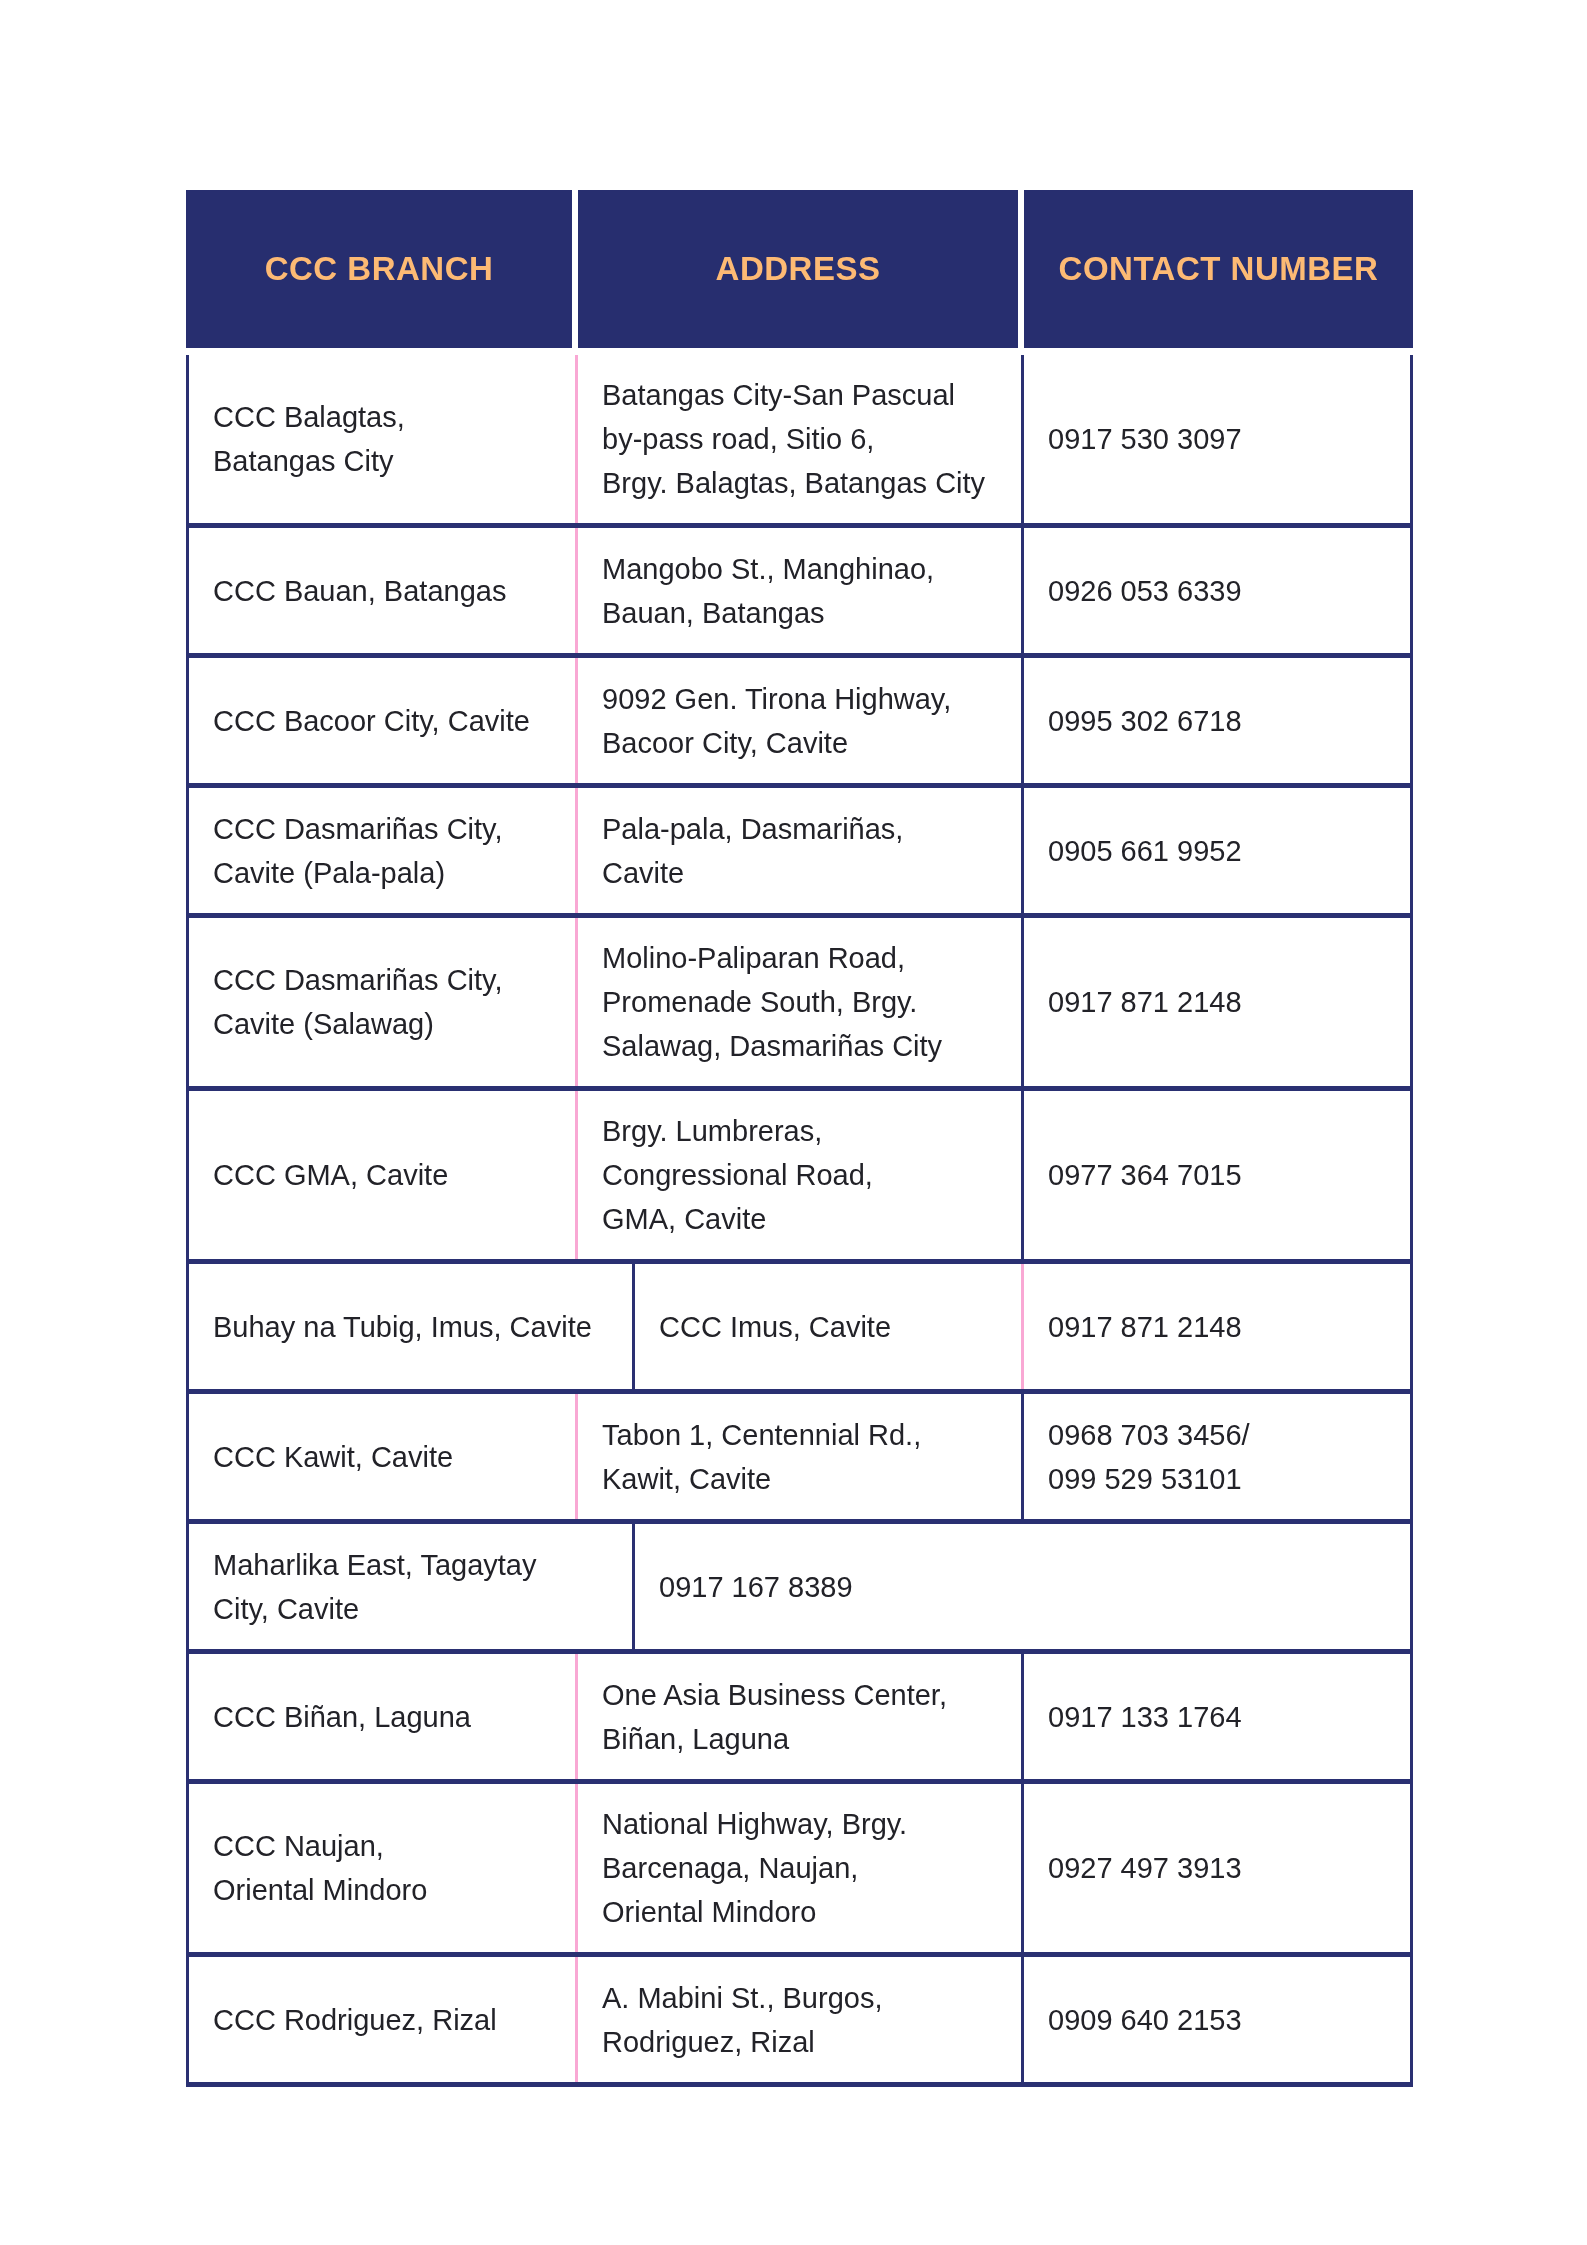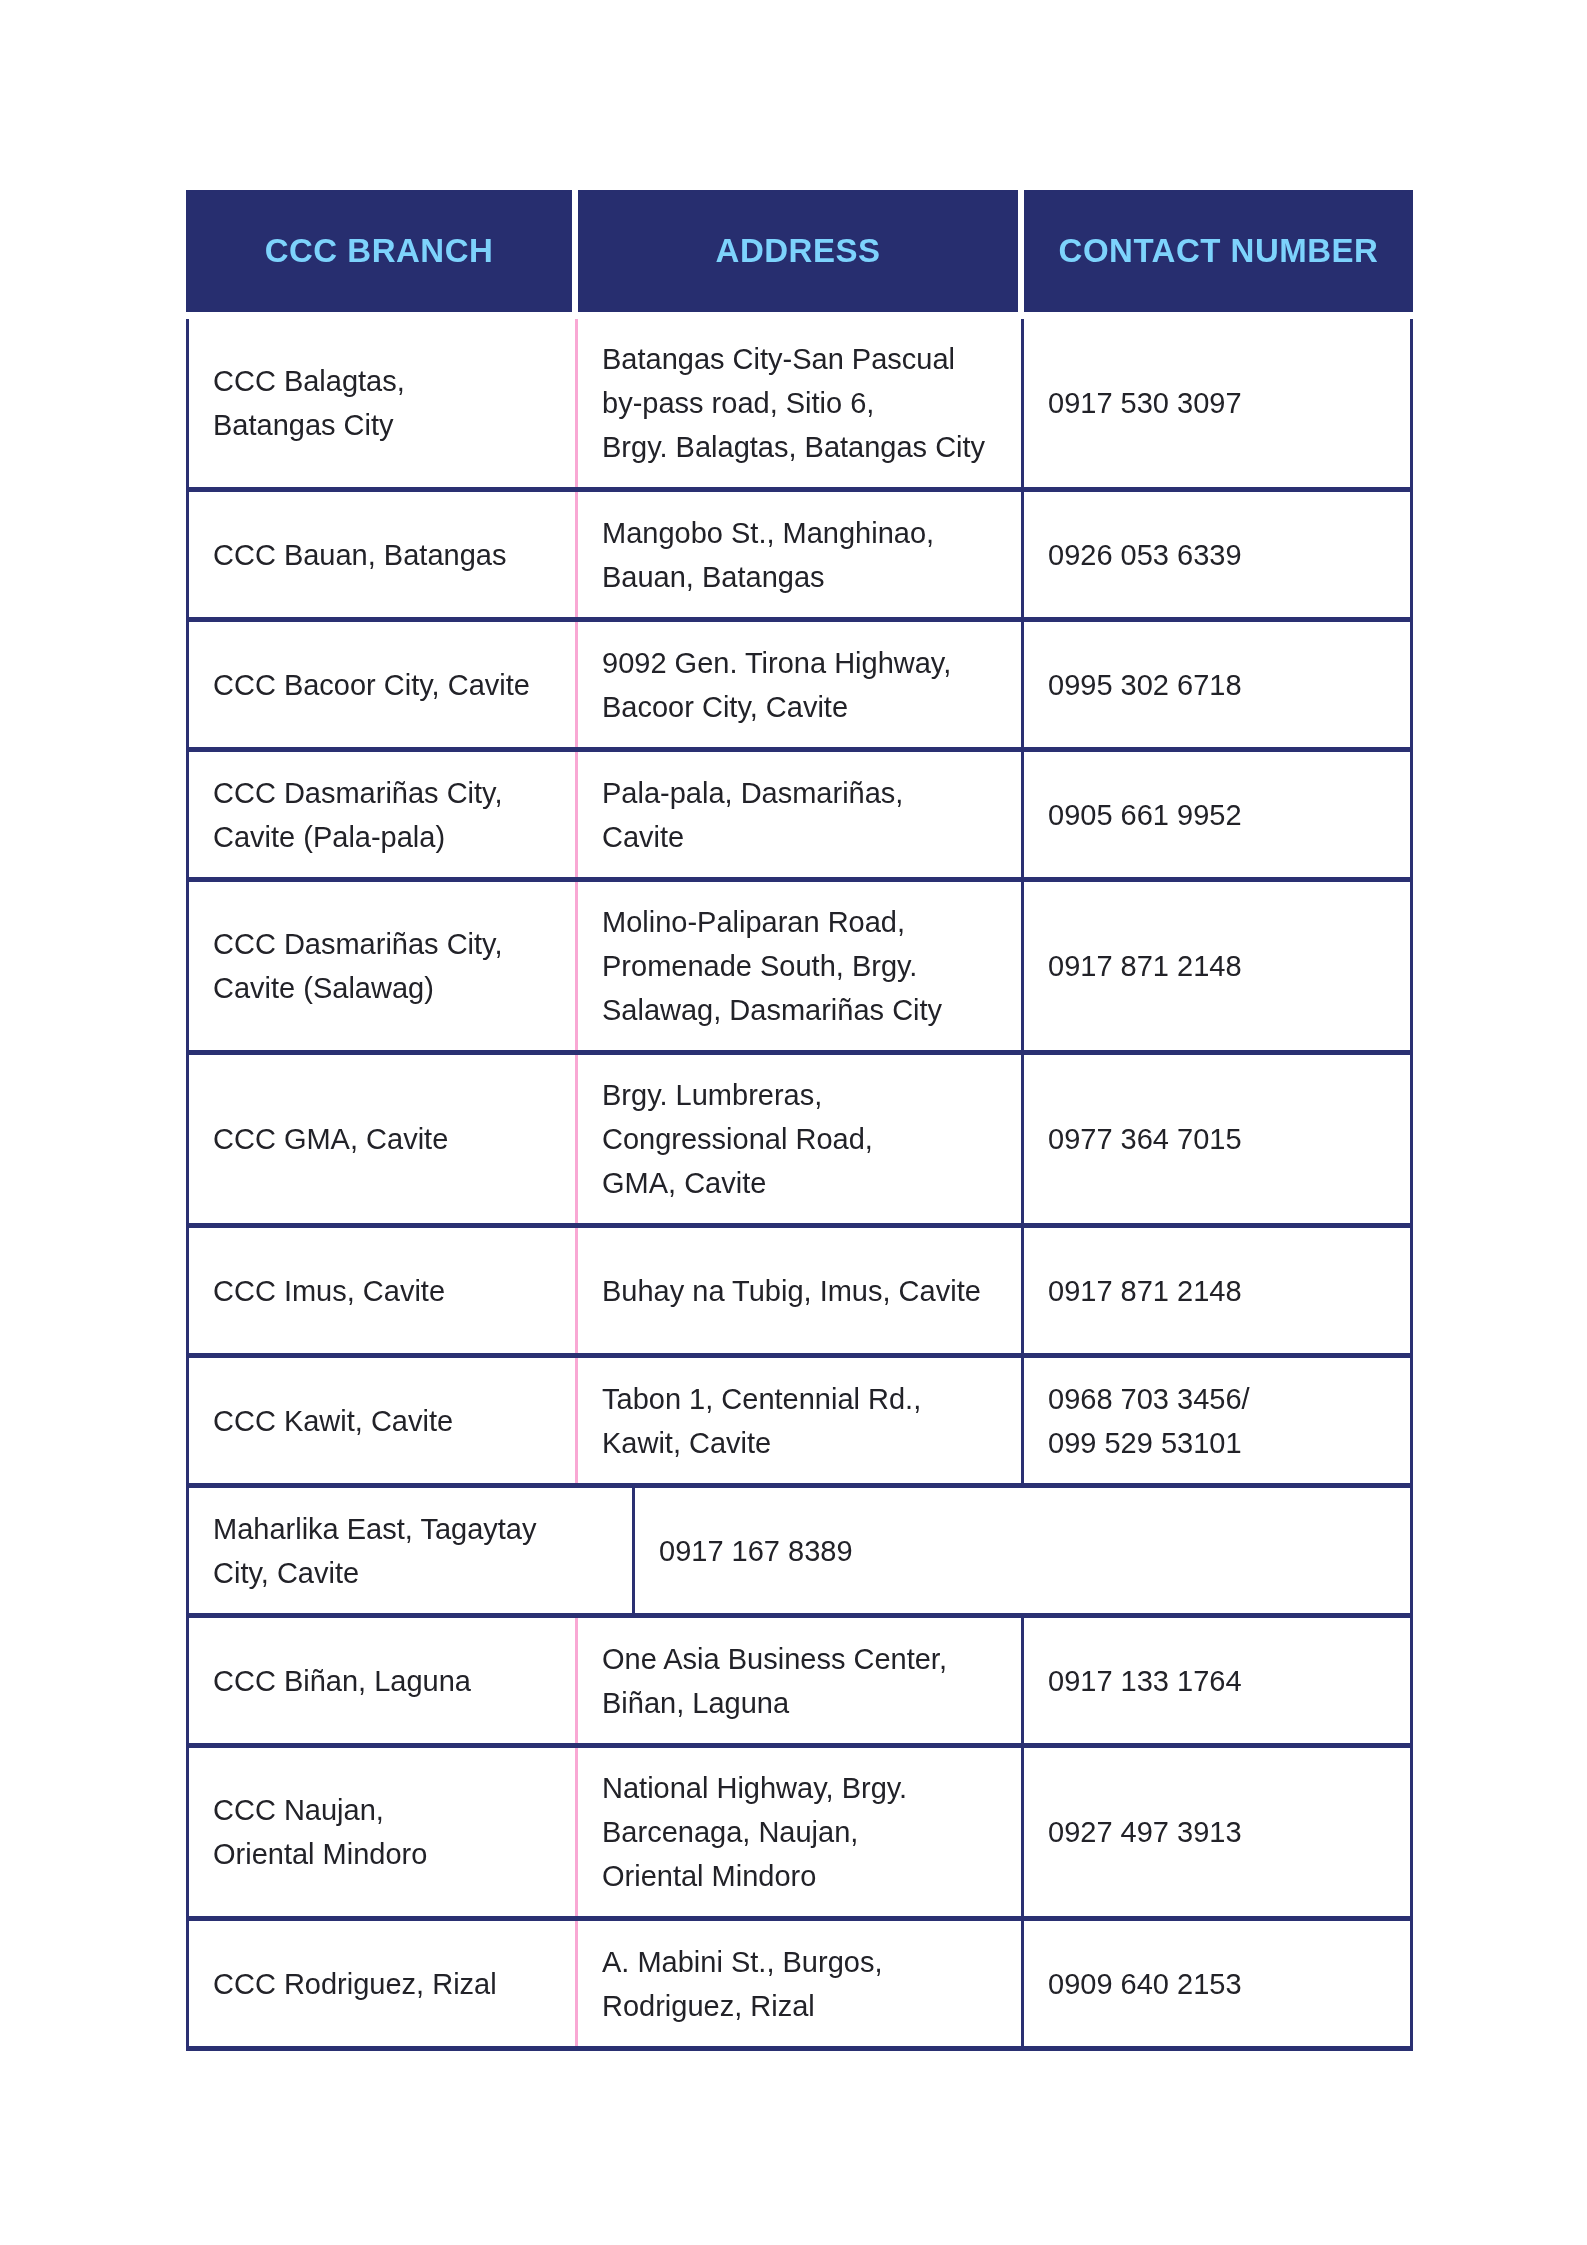--- a/index.html
+++ b/index.html
@@ -18,23 +18,23 @@
     width: 1227px;
   }
   
   .thead {
     display: flex;
     width: 1227px;
     margin-bottom: 7px;
   }
   .th {
     box-sizing: border-box;
-    height: 122px;
+    height: 158px;
     background: #272E6F;
-    color: #7dd3fc;
+    color: #fdba74;
     font-size: 33px;
     font-weight: bold;
     letter-spacing: 0.5px;
     display: flex;
     align-items: center;
     justify-content: center;
     text-align: center;
   }
   .th:nth-child(1) { width: 386px; margin-right: 6px; }
   .th:nth-child(2) { width: 440px; margin-right: 6px; }
@@ -113,22 +113,22 @@
           <div class="td col-contact">0917 871 2148</div>
         </div>
         <div class="tr">
           <div class="td col-branch">CCC GMA, Cavite</div>
           <div class="td col-address">Brgy. Lumbreras,
 Congressional Road,
 GMA, Cavite</div>
           <div class="td col-contact">0977 364 7015</div>
         </div>
         <div class="tr">
+          <div class="td col-address">Buhay na Tubig, Imus, Cavite</div>
           <div class="td col-branch">CCC Imus, Cavite</div>
-          <div class="td col-address">Buhay na Tubig, Imus, Cavite</div>
           <div class="td col-contact">0917 871 2148</div>
         </div>
         <div class="tr">
           <div class="td col-branch">CCC Kawit, Cavite</div>
           <div class="td col-address">Tabon 1, Centennial Rd.,
 Kawit, Cavite</div>
           <div class="td col-contact">0968 703 3456/
 099 529 53101</div>
         </div>
         <div class="tr">

